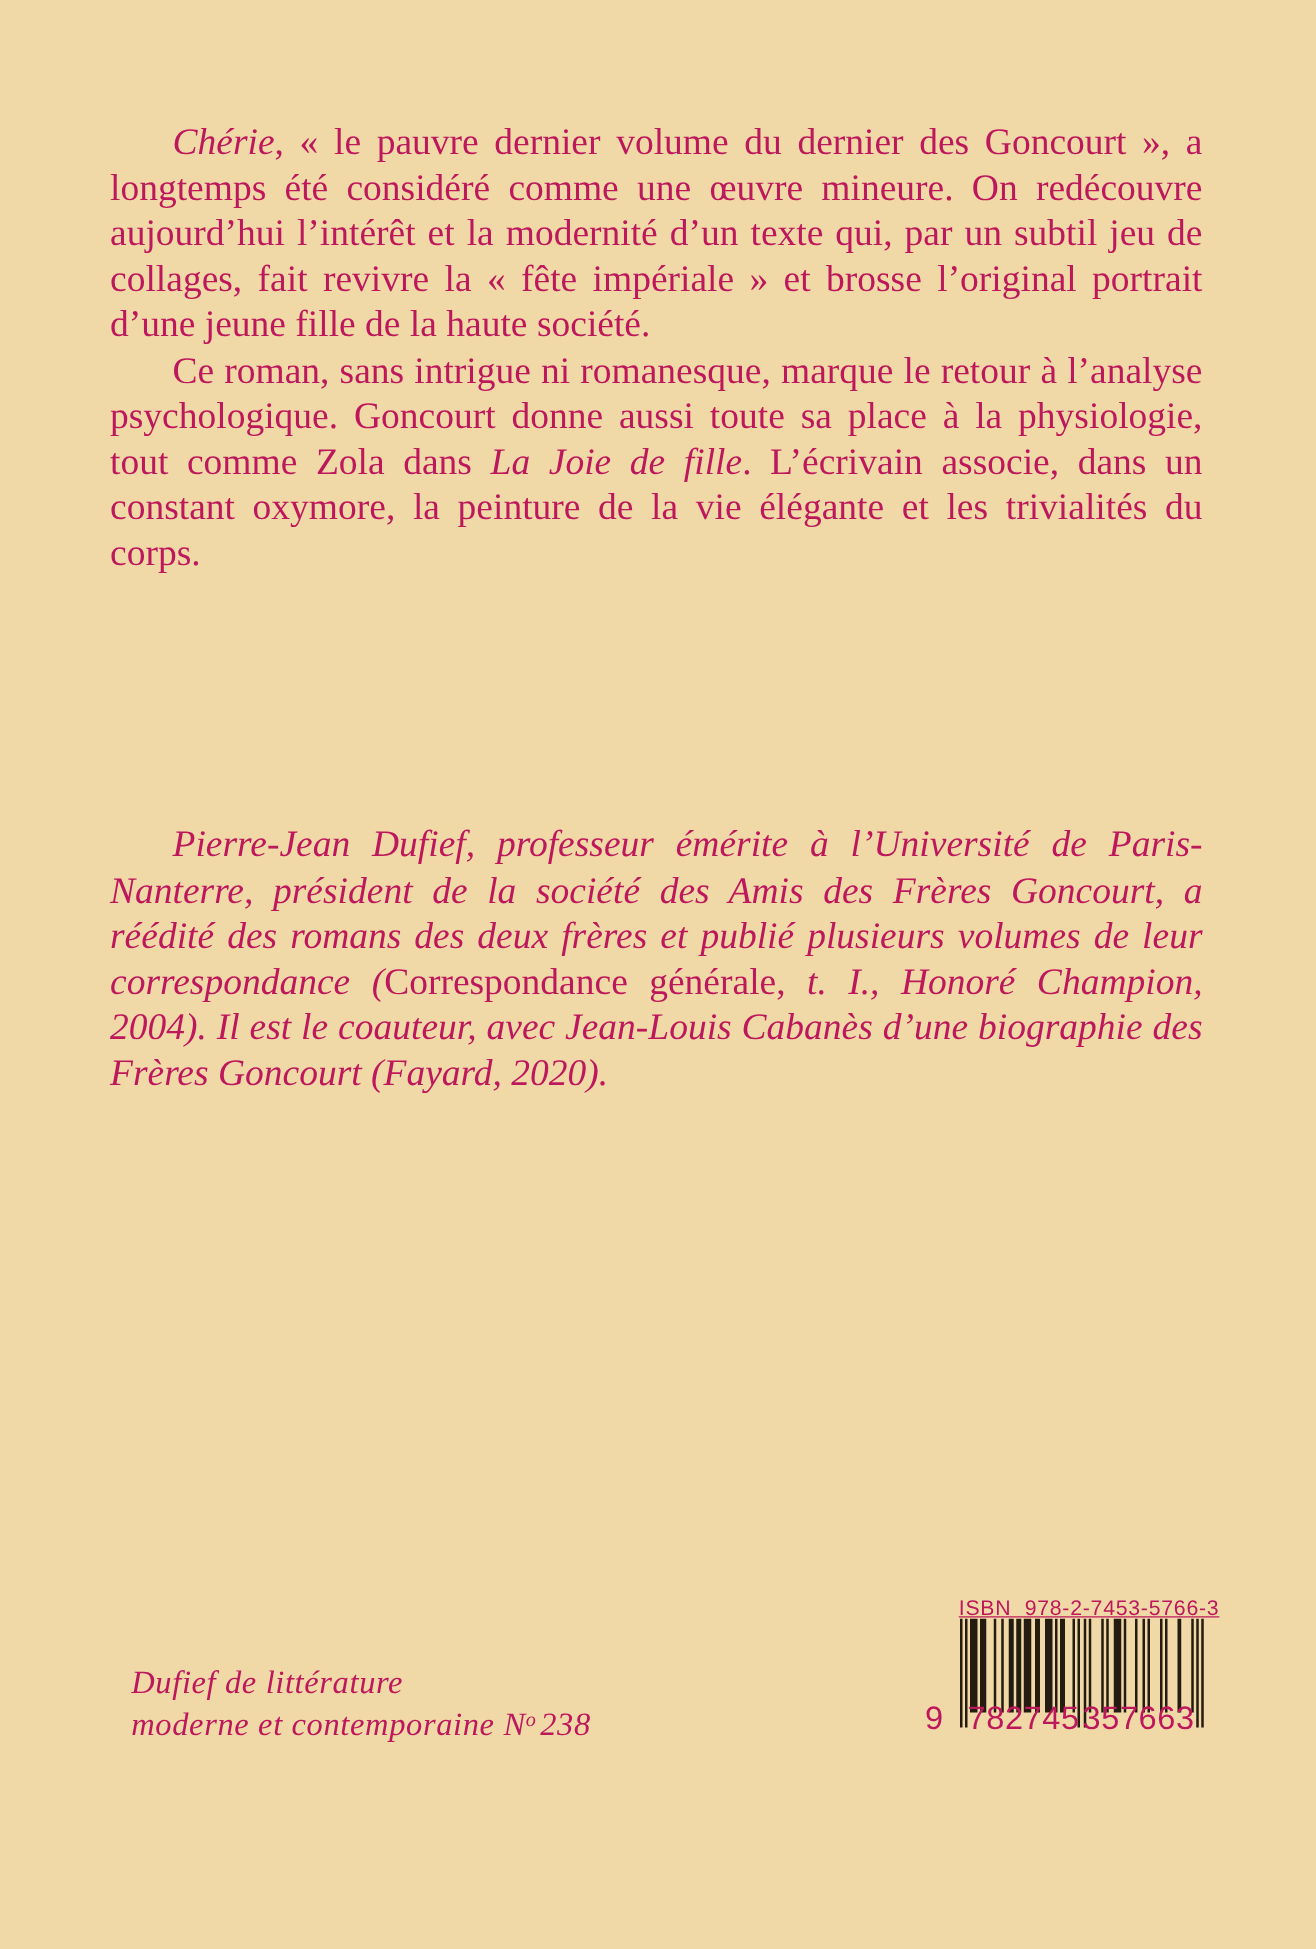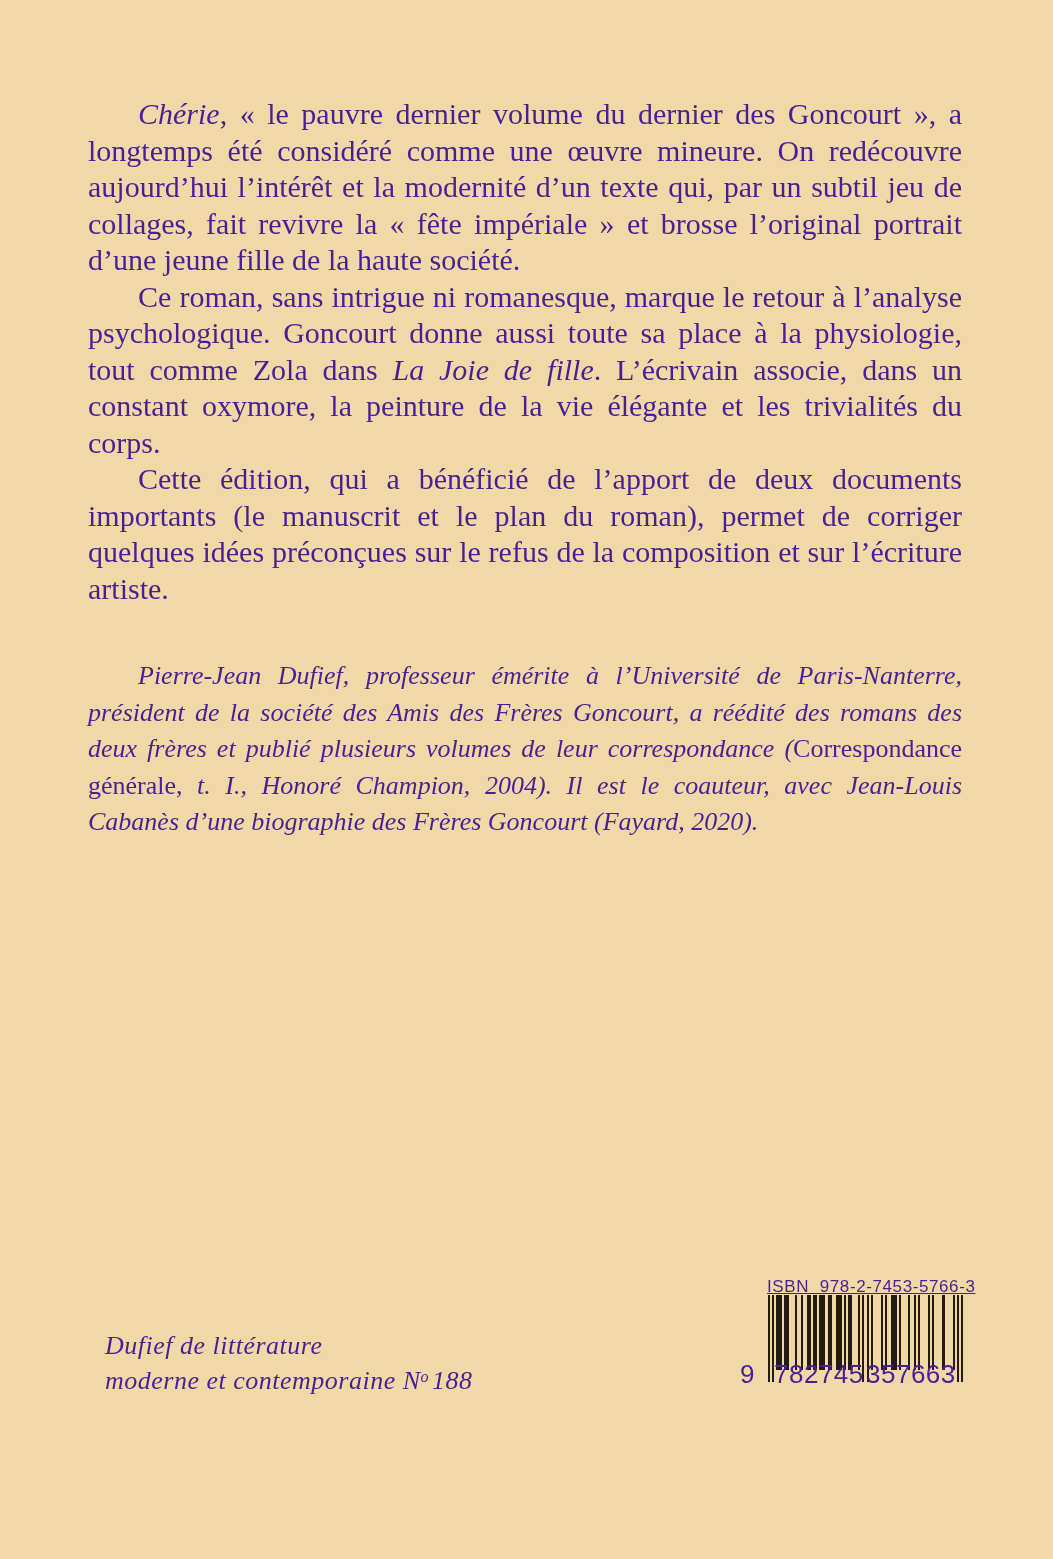--- a/index.html
+++ b/index.html
@@ -22,21 +22,21 @@
     text-align: justify;
   }
   .blurb p { margin: 0; text-indent: 50px; }
   .seg-italic { font-style: italic; }
   .seg-normal { font-style: normal; }
   .author-bio {
     position: absolute;
     left: 88px;
     top: 658px;
     width: 874px;
-    font-size: 26px;
+    font-size: 30px;
     line-height: 36.5px;
     text-align: justify;
     font-style: italic;
   }
   .author-bio p { margin: 0; text-indent: 50px; }
   .author-bio .seg-normal { font-style: normal; }
   .series-label {
     position: absolute;
     left: 105px;
     top: 1330px;
@@ -84,35 +84,34 @@
     line-height: 1;
     letter-spacing: 0.5px;
   }
   .bc-d9 { left: 0; }
   .bc-g1 { left: 34px; }
   .bc-g2 { left: 126px; }
 </style>
 </head>
 <body>
 
-<div class="page" style="background: rgb(240, 217, 166); color: #4c1d95;">
+<div class="page" style="background: rgb(240, 217, 166); color: #be185d;">
 
   <div class="blurb">
     <p><span class="seg-italic">Chérie</span><span class="seg-normal">, «&nbsp;le pauvre dernier volume du dernier des Goncourt&nbsp;», a longtemps été considéré comme une œuvre mineure. On redécouvre aujourd’hui l’intérêt et la modernité d’un texte qui, par un subtil jeu de collages, fait revivre la «&nbsp;fête impériale&nbsp;» et brosse l’original portrait d’une jeune fille de la haute société.</span></p>
     <p><span class="seg-normal">Ce roman, sans intrigue ni romanesque, marque le retour à l’analyse psychologique. Goncourt donne aussi toute sa place à la physiologie, tout comme Zola dans </span><span class="seg-italic">La Joie de fille</span><span class="seg-normal">. L’écrivain associe, dans un constant oxymore, la peinture de la vie élégante et les trivialités du corps.</span></p>
-    <p><span class="seg-normal">Cette édition, qui a bénéficié de l’apport de deux documents importants (le manuscrit et le plan du roman), permet de corriger quelques idées préconçues sur le refus de la composition et sur l’écriture artiste.</span></p>
   </div>
 
   <div class="author-bio">
     <p><span class="seg-italic">Pierre-Jean Dufief, professeur émérite à l’Université de Paris-Nanterre, président de la société des Amis des Frères Goncourt, a réédité des romans des deux frères et publié plusieurs volumes de leur correspondance (</span><span class="seg-normal">Correspondance générale,</span><span class="seg-italic"> t. I., Honoré Champion, 2004). Il est le coauteur, avec Jean-Louis Cabanès d’une biographie des Frères Goncourt (Fayard, 2020).</span></p>
   </div>
 
   <div class="series-label">
     <div>Dufief de littérature</div>
-    <div><span>moderne et contemporaine N</span><span class="sup">o</span><span>188</span></div>
+    <div><span>moderne et contemporaine N</span><span class="sup">o</span><span>238</span></div>
   </div>
 
   <div class="barcode-block">
     <div class="isbn-label">ISBN&nbsp; 978-2-7453-5766-3</div>
     <div class="bars" id="bars">
         <div class="bar tall" style="left: 0px; width: 2.05px; background: rgb(36, 28, 17);"></div>
         <div class="bar tall" style="left: 4.11px; width: 2.05px; background: rgb(36, 28, 17);"></div>
         <div class="bar" style="left: 8.21px; width: 6.16px; background: rgb(36, 28, 17);"></div>
         <div class="bar" style="left: 16.42px; width: 4.11px; background: rgb(36, 28, 17);"></div>
         <div class="bar" style="left: 26.68px; width: 2.05px; background: rgb(36, 28, 17);"></div>

